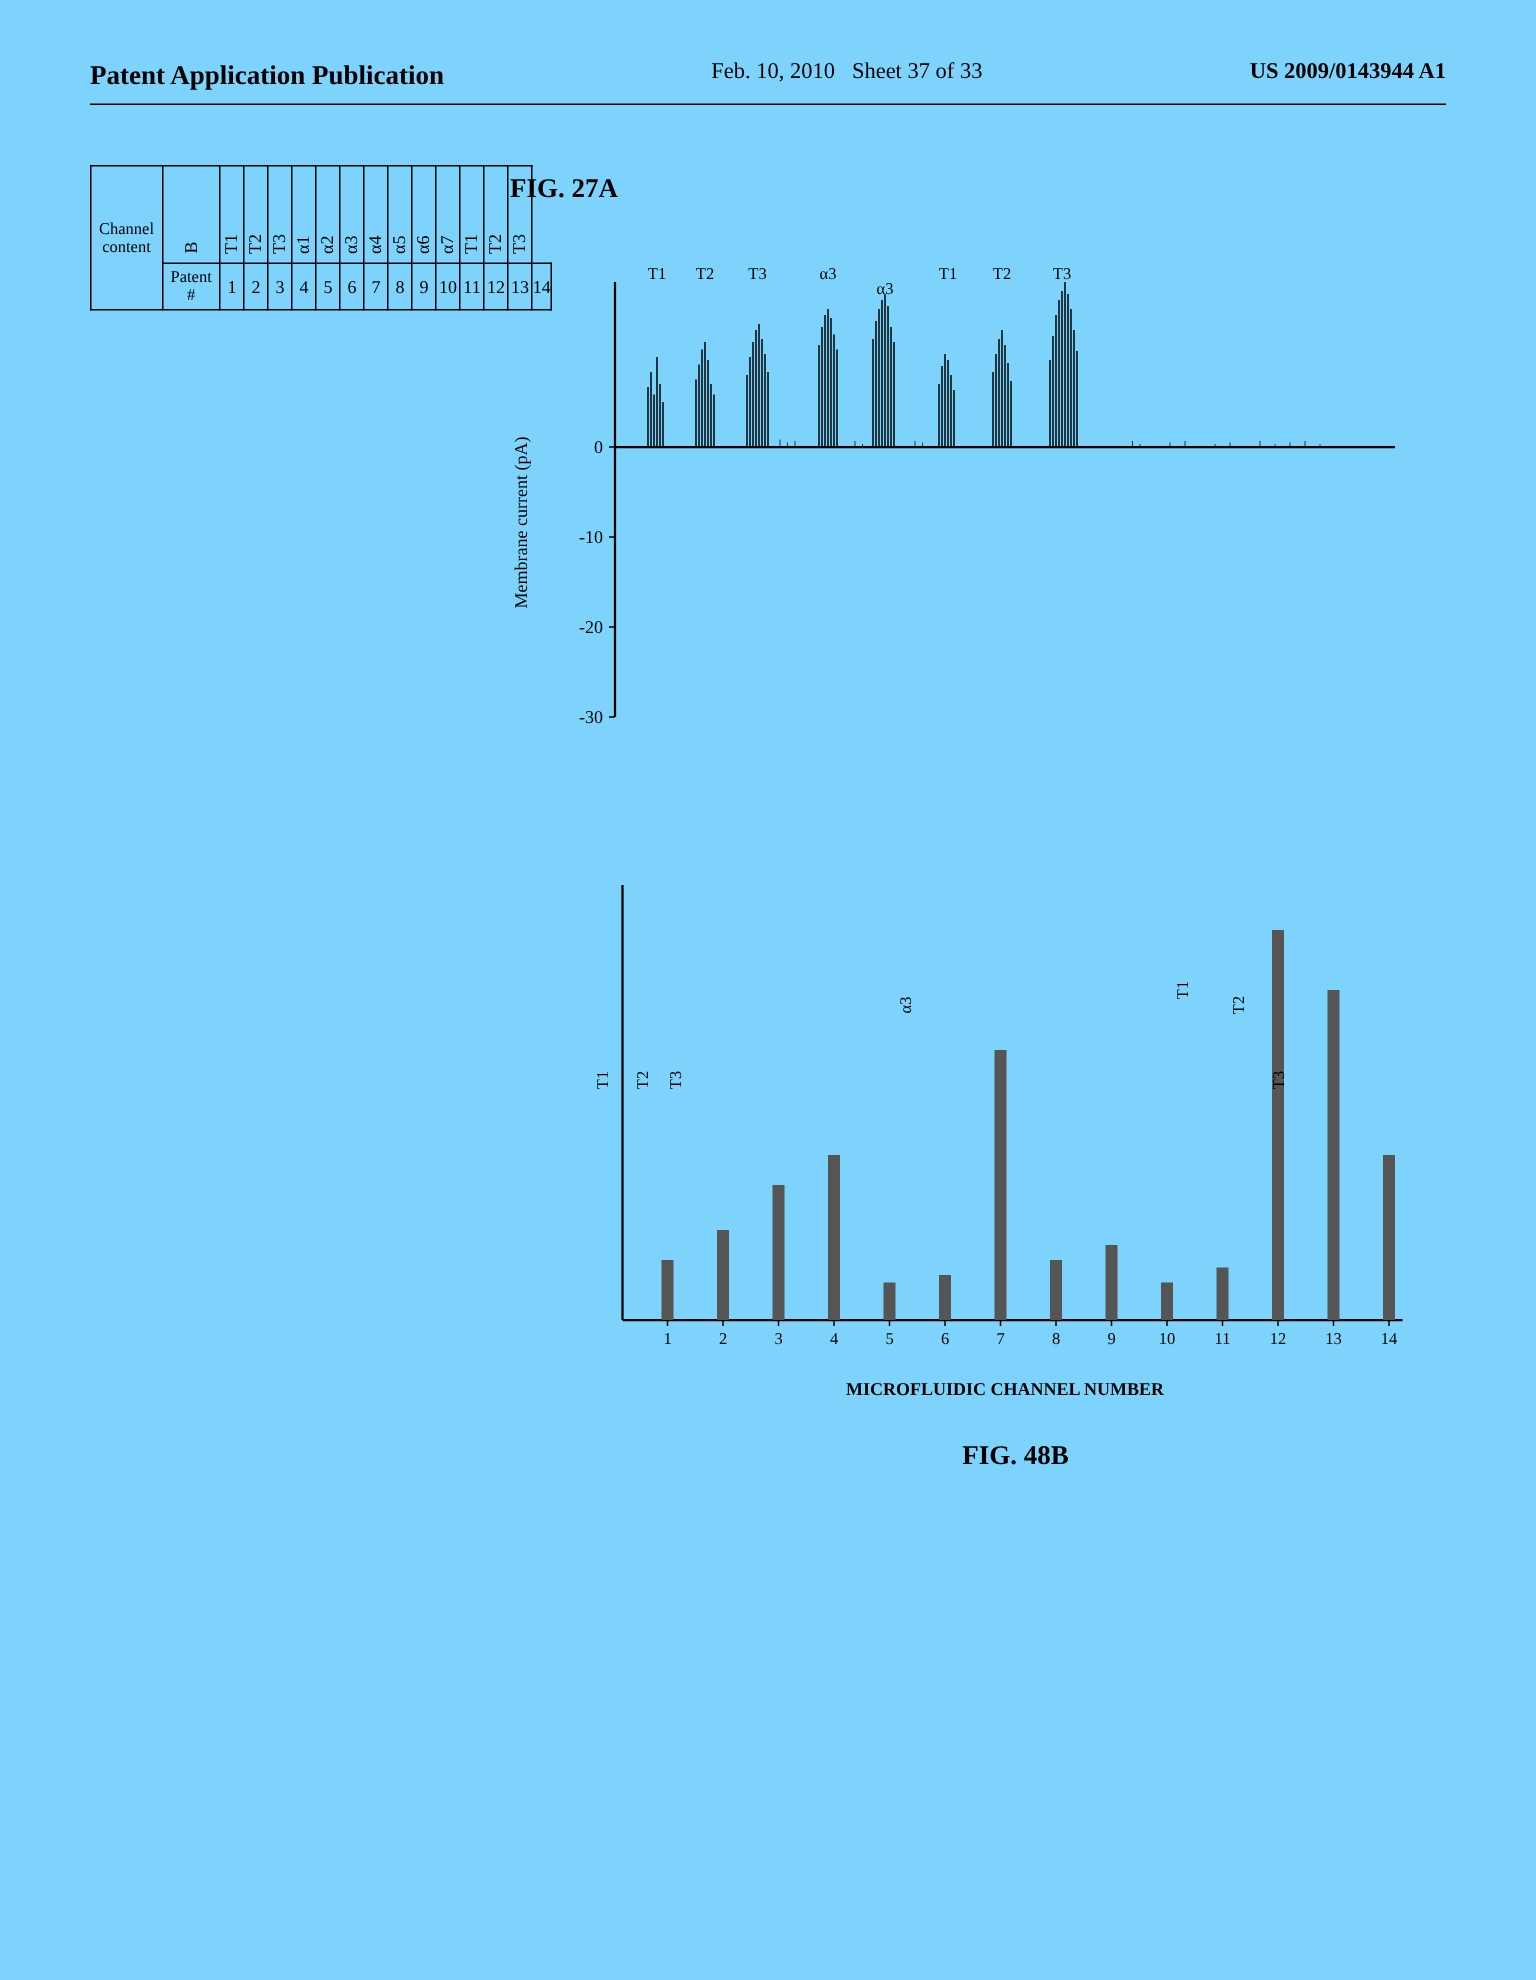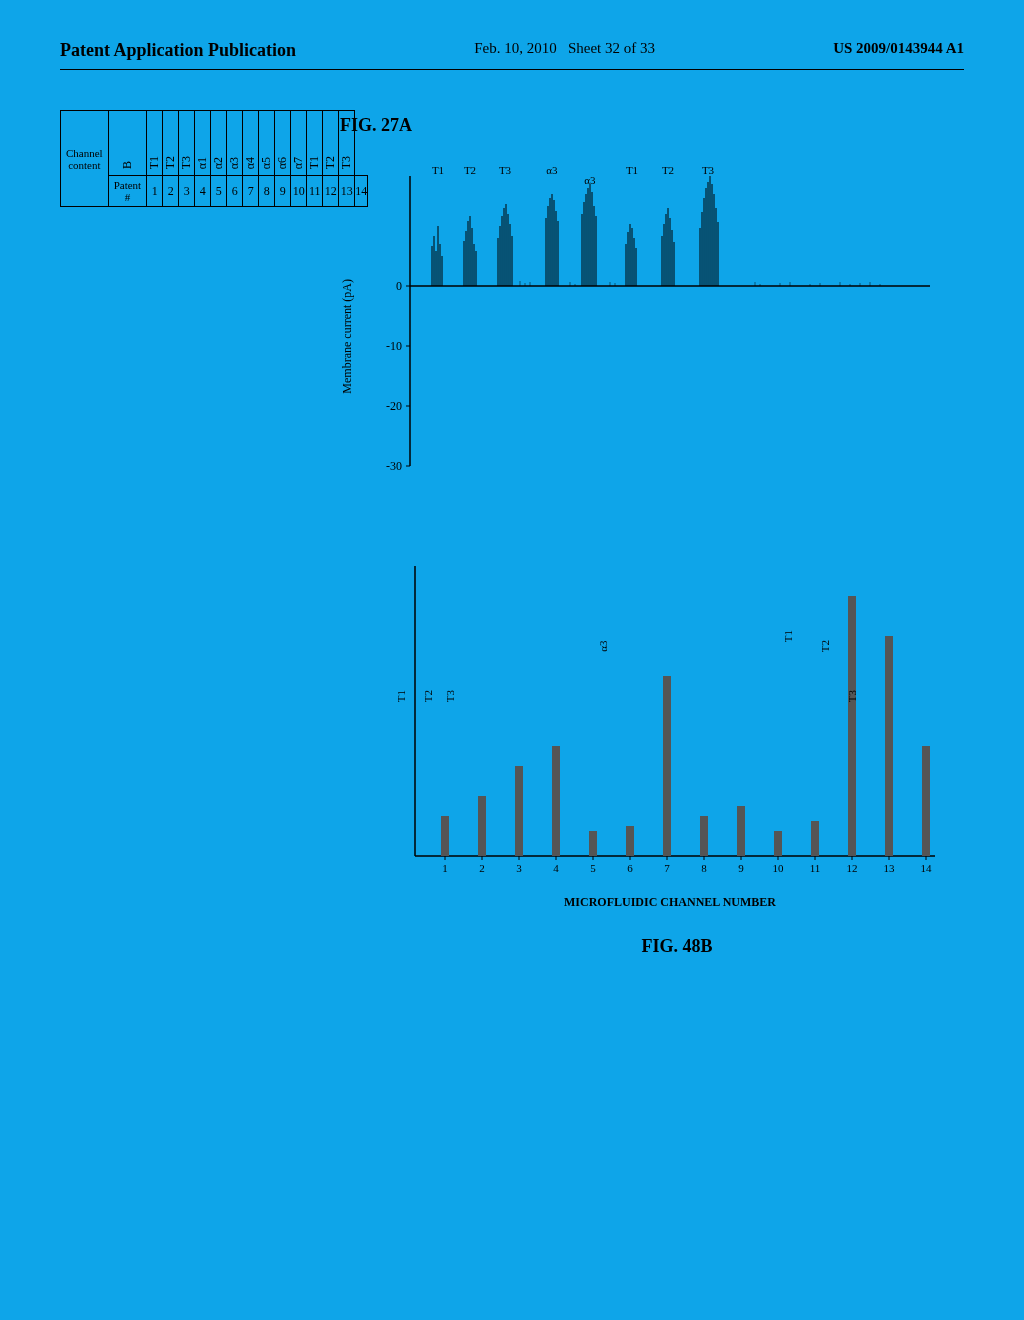--- a/index.html
+++ b/index.html
@@ -8,21 +8,21 @@
       font-family: 'Times New Roman', Times, serif;
       width: 1024px;
       min-height: 1320px;
       position: relative;
       overflow-x: hidden;
     }
 
     .page {
       width: 1024px;
       min-height: 1320px;
-      background: #0ea5e9;
+      background: #7dd3fc;
       padding: 40px 60px;
       position: relative;
     }
 
     
     .header {
       display: flex;
       justify-content: space-between;
       align-items: flex-start;
       margin-bottom: 40px;
@@ -53,21 +53,21 @@
     .left-section {
       width: 260px;
       flex-shrink: 0;
     }
 
     
     .right-section {
       flex: 1;
       display: flex;
       flex-direction: column;
-      gap: 10px;
+      gap: 22px;
     }
 
     .fig-label {
       font-size: 18px;
       font-weight: bold;
       margin-top: 5px;
       margin-bottom: 10px;
     }
 
     .chart-caption {
@@ -101,21 +101,21 @@
   </style>
 </head>
 <body>
 
 <div class="page">
 
   <div class="header">
     <div class="header-left">Patent Application Publication</div>
     <div class="header-center">
       <span>Feb. 10, 2010</span>&nbsp;&nbsp;
-      <span>Sheet 32 of 33</span>
+      <span>Sheet 37 of 33</span>
     </div>
     <div class="header-right">US 2009/0143944 A1</div>
   </div>
 
   <div class="main-content">
 
     <div class="left-section">
         <table style="border-collapse: collapse; font-size: 12px; font-family: &quot;Times New Roman&quot;, serif;">
           <tbody>
             <tr>

